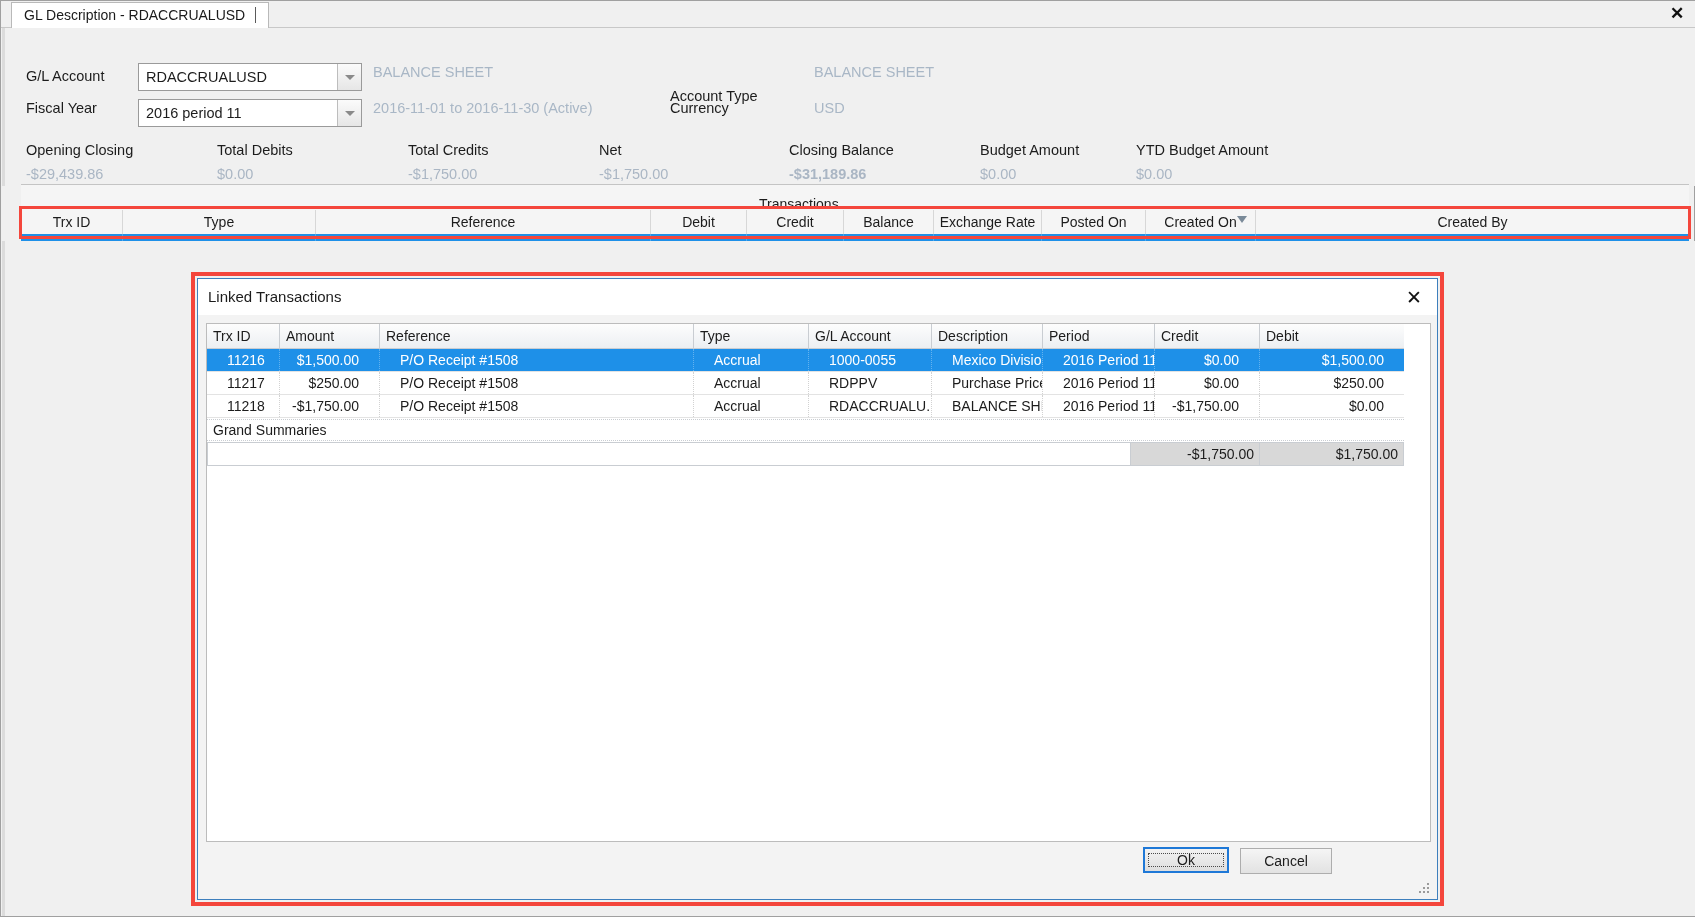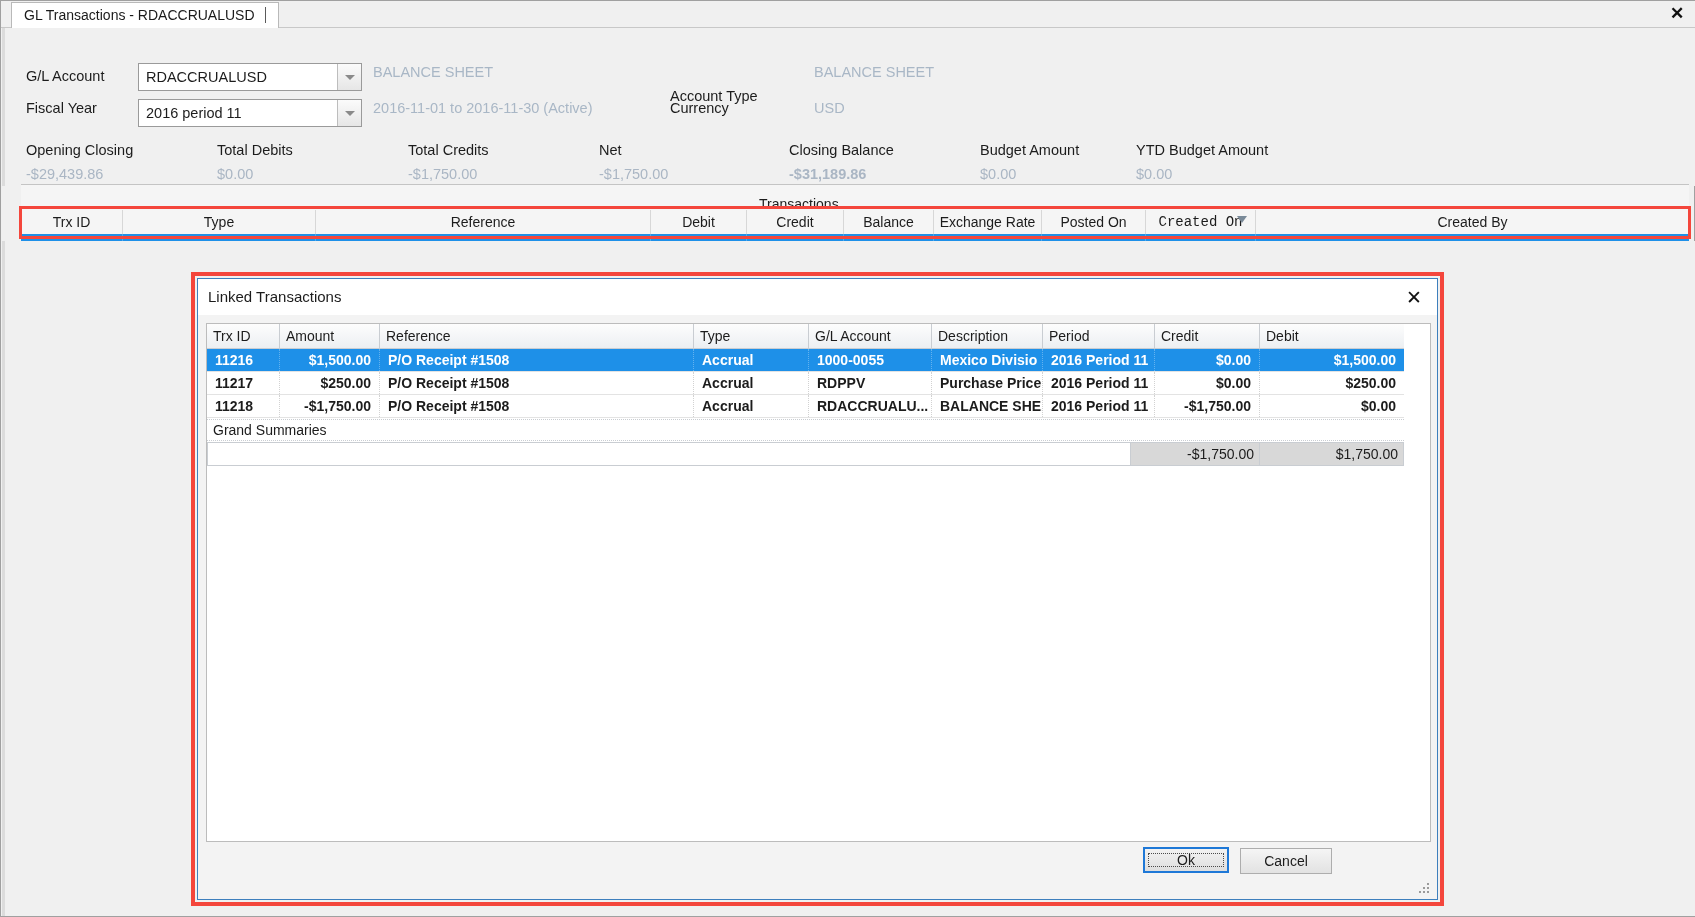--- a/index.html
+++ b/index.html
@@ -202,24 +202,24 @@
     white-space: nowrap; overflow: hidden;
   }
   .lt-row {
     position: absolute; left: 0; height: 23px;
     display: flex;
     font-size: 14px;
     border-bottom: 1px solid #e3e3e3;
   }
   .lt-row .c {
     display: flex; align-items: center;
-    padding: 0 8px;
+    padding: 0 20px;
     height: 100%;
     border-right: 1px dotted #d2d2d2;
-    white-space: nowrap; overflow: hidden; font-weight: bold;
+    white-space: nowrap; overflow: hidden;
   }
   .lt-row .c.r { justify-content: flex-end; }
   .lt-row.selected { background: #1e90e8; color: #ffffff; }
   .lt-row.selected .c { border-right: 1px dotted #63b2ef; }
   .lt-row.normal { background: #ffffff; color: #1c1c1c; }
 
   .gs-label {
     position: absolute; left: 0; height: 22px;
     display: flex; align-items: center; padding-left: 6px;
     font-size: 14px; color: #1c1c1c;
@@ -270,21 +270,21 @@
     position: absolute; width: 2px; height: 2px; background: #9a9a9a;
   }
 </style>
 </head>
 <body>
 
 <div id="root">
 
   <div class="titlebar">
     <div class="tab">
-      <span>GL Transactions - RDACCRUALUSD</span><span class="caret"></span>
+      <span>GL Description - RDACCRUALUSD</span><span class="caret"></span>
     </div>
     <div class="win-close">✕</div>
   </div>
 
   <div class="form-area">
 
     <div class="fld-label" style="left:21px; top:40px;">G/L Account</div>
     <div class="combo" style="left:133px; top:35px; width:224px;">
       <div class="txt">RDACCRUALUSD</div>
       <div class="arrowbox">
@@ -337,21 +337,21 @@
 
     <div class="hdr-row">
       <div class="hdr-cell" style="width:102px;">Trx ID</div>
       <div class="hdr-cell" style="width:193px;">Type</div>
       <div class="hdr-cell" style="width:335px;">Reference</div>
       <div class="hdr-cell" style="width:96px;">Debit</div>
       <div class="hdr-cell" style="width:97px;">Credit</div>
       <div class="hdr-cell" style="width:90px;">Balance</div>
       <div class="hdr-cell" style="width:108px;">Exchange Rate</div>
       <div class="hdr-cell" style="width:104px;">Posted On</div>
-      <div class="hdr-cell" style="width:110px;font-family:Liberation Mono, monospace;">
+      <div class="hdr-cell" style="width:110px;">
         <span>Created On</span>
         <span class="sort-ind"></span>
       </div>
       <div class="hdr-cell" style="width:433px; border-right:none;">Created By</div>
     </div>
 
     <div class="sel-row">
       <div class="row-marker">
           <i></i>
         </div>

